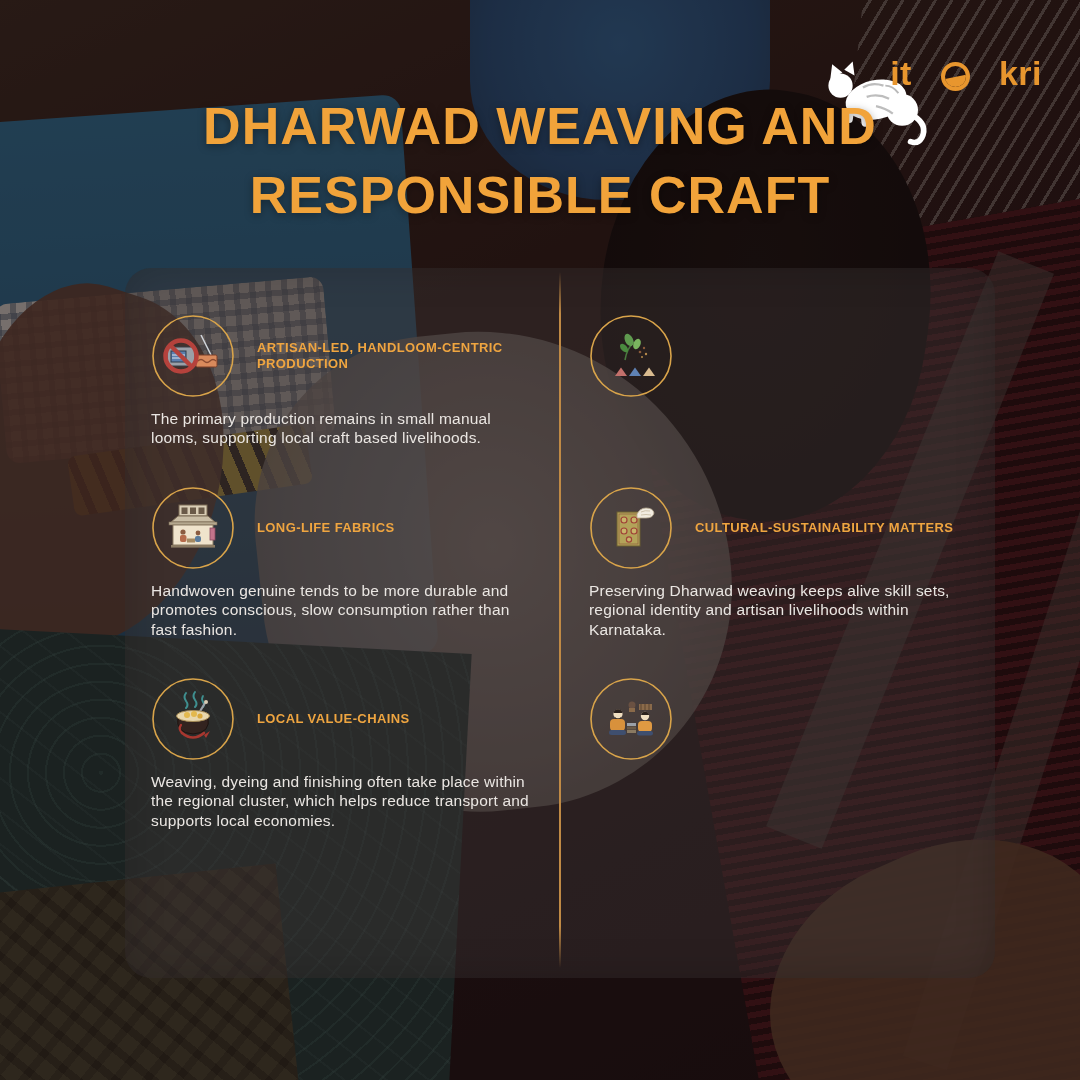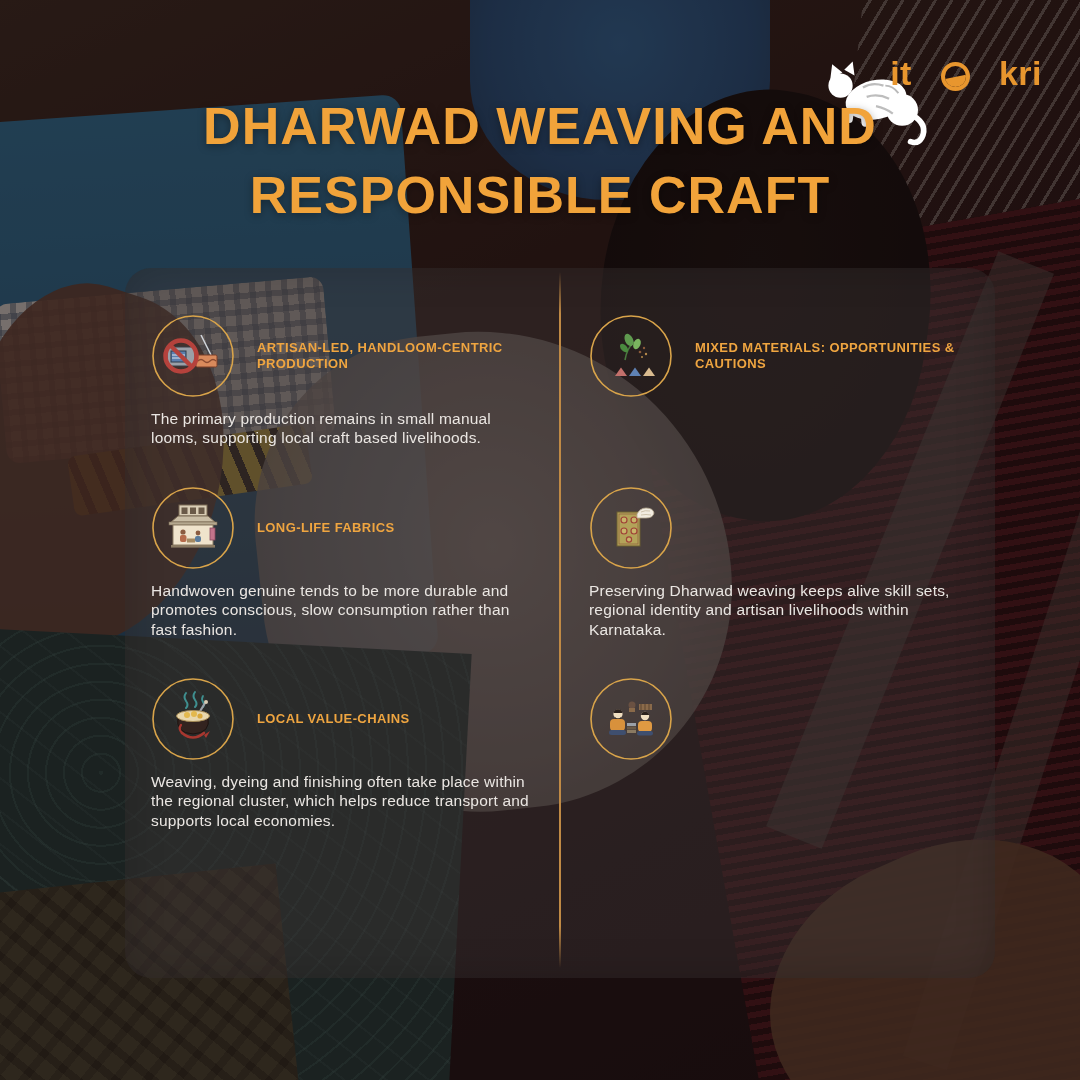--- a/index.html
+++ b/index.html
@@ -134,21 +134,20 @@
             <ellipse cx="48" cy="30" rx="3.5" ry="5.5" fill="#7ab55f" transform="rotate(22 48 30)"></ellipse>
             <ellipse cx="35" cy="34" rx="3" ry="5" fill="#4a8a3f" transform="rotate(-42 35 34)"></ellipse>
             <circle cx="51" cy="38" r="1.3" fill="#8a5a3a"></circle>
               <circle cx="55" cy="34" r="1.2" fill="#8a5a3a"></circle>
             <circle cx="57" cy="40" r="1.2" fill="#b58a4a"></circle>
               <circle cx="53" cy="43" r="1" fill="#b58a4a"></circle>
             <polygon points="26,62 32,53.5 38,62" fill="#c2706b"></polygon>
             <polygon points="40,62 46,53.5 52,62" fill="#5f82b5"></polygon>
             <polygon points="54,62 60,53.5 66,62" fill="#d9bb8f"></polygon>
           </svg>
-          <div class="sec-title">MIXED MATERIALS: OPPORTUNITIES &amp; CAUTIONS</div>
         </div>
       </div>
 
       <div class="section">
         <div class="sec-head">
           <svg class="icon-wrap" viewBox="0 0 84 84">
             <circle cx="42" cy="42" r="40" fill="none" stroke="#D9A44A" stroke-width="1.6"></circle>
             <rect x="28" y="19" width="28" height="11" fill="#d9cdb5" stroke="#7a6a55"></rect>
             <rect x="30.5" y="21.5" width="6" height="6.5" fill="#6a5a48"></rect>
             <rect x="39" y="21.5" width="6" height="6.5" fill="#6a5a48"></rect>
@@ -176,20 +175,21 @@
             <rect x="28" y="26" width="23" height="34" fill="#b3a359" stroke="#6b5d30"></rect>
             <rect x="30" y="28" width="19" height="30" fill="none" stroke="#7a3a30" stroke-width="0.8" opacity="0.6"></rect>
             <circle cx="35" cy="34" r="3" fill="#c9b56a" stroke="#a04338" stroke-width="1.2"></circle>
             <circle cx="45" cy="34" r="3" fill="#c9b56a" stroke="#a04338" stroke-width="1.2"></circle>
             <circle cx="35" cy="45" r="3" fill="#c9b56a" stroke="#a04338" stroke-width="1.2"></circle>
             <circle cx="45" cy="45" r="3" fill="#c9b56a" stroke="#a04338" stroke-width="1.2"></circle>
             <circle cx="40" cy="53.5" r="2.6" fill="#c9b56a" stroke="#a04338" stroke-width="1.2"></circle>
             <path d="M48 28 q3 -6 9 -6 q7 0 8 5 q-1 5 -8 5 l-9 0 z" fill="#f2ece0" stroke="#b5a88f" stroke-width="0.8"></path>
             <path d="M52 26 q4 -2 9 -1 M52 29 q5 -1 10 0" stroke="#c9bda5" stroke-width="0.9" fill="none"></path>
           </svg>
+          <div class="sec-title">CULTURAL-SUSTAINABILITY MATTERS</div>
         </div>
         <div class="sec-body">Preserving Dharwad weaving keeps alive skill sets, regional identity and artisan livelihoods within Karnataka.</div>
       </div>
 
       <div class="section">
         <div class="sec-head">
           <svg class="icon-wrap" viewBox="0 0 84 84">
             <circle cx="42" cy="42" r="40" fill="none" stroke="#D9A44A" stroke-width="1.6"></circle>
             <path d="M35 16 q-3 4 0 8 q3 4 0 7" stroke="#3f8f8f" stroke-width="2" fill="none" stroke-linecap="round"></path>
             <path d="M44 15 q-3 4 0 8 q3 4 0 7" stroke="#3f8f8f" stroke-width="2" fill="none" stroke-linecap="round"></path>

